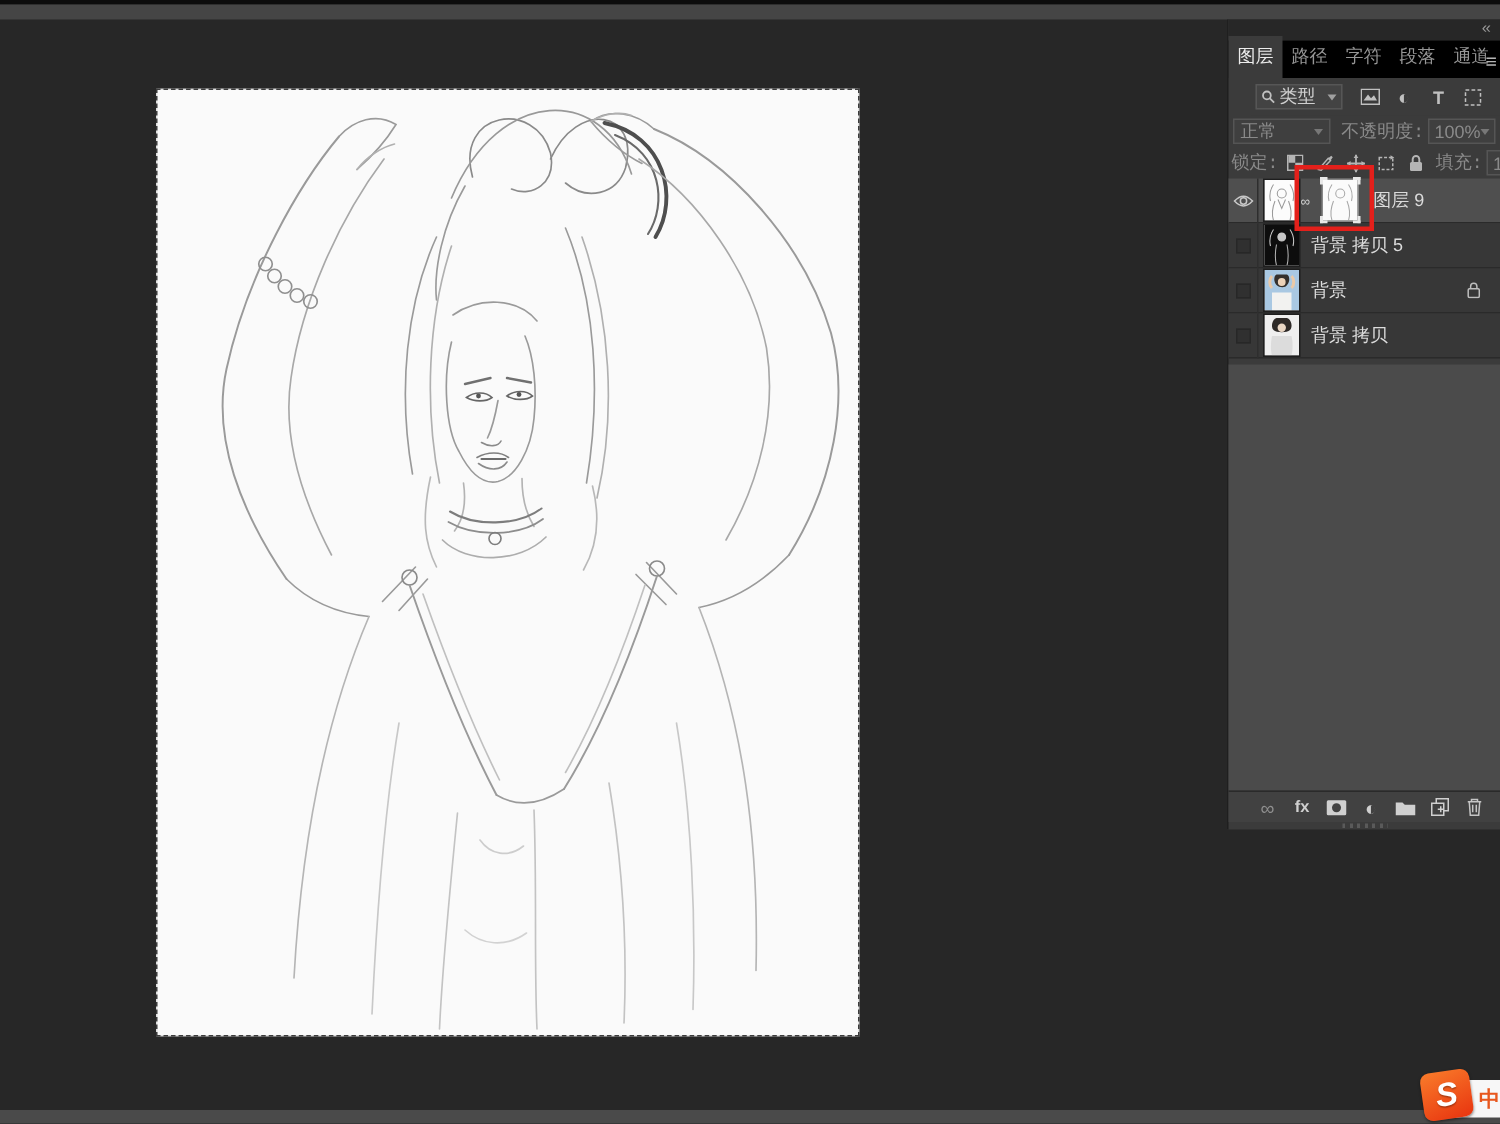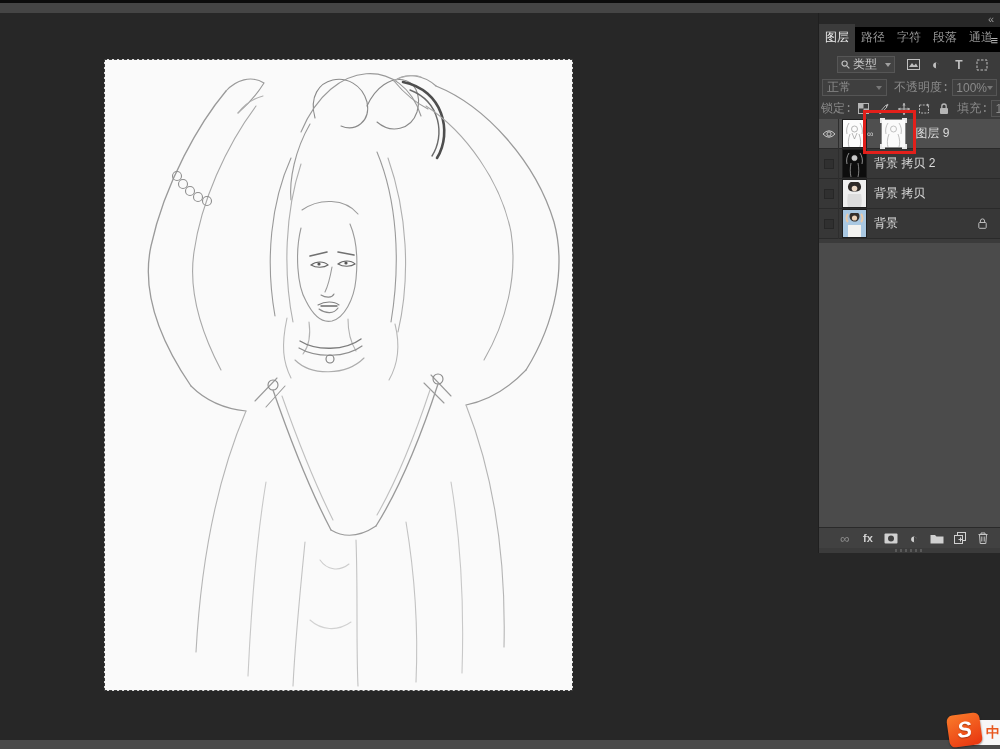--- a/index.html
+++ b/index.html
@@ -334,36 +334,21 @@
       <div class="thumb">
         <svg width="23" height="27" viewBox="0 0 23 27">
             <rect width="23" height="27" fill="#0d0d0d"></rect>
             <g fill="none" stroke="#e8e8e8" stroke-width="0.7" opacity="0.85">
               <path d="M6,3 C4,6 3,10 4,14 M17,3 C19,6 20,10 19,14"></path>
               <circle cx="11.5" cy="8" r="2.6" fill="#e8e8e8"></circle>
               <path d="M8,13 C7,18 7,23 8,27 M15,13 C16,18 16,23 15,27" stroke="#cfcfcf"></path>
             </g>
           </svg>
       </div>
-      <span class="layer-label">背景 拷贝 2</span>
-    </div>
-
-    <div class="layer-row">
-      <div class="eye-cell">
-        <div class="vis-box"></div>
-      </div>
-      <div class="thumb">
-        <svg width="23" height="27" viewBox="0 0 23 27">
-            <rect width="23" height="27" fill="#efefef"></rect>
-            <path d="M8,2 C5,3 4,8 6,10 C8,12 15,12 17,10 C19,8 18,3 15,2 Z" fill="#2e2a28"></path>
-            <circle cx="11.5" cy="8.5" r="2.8" fill="#e9d6c4"></circle>
-            <path d="M5,14 C4,19 4,24 5,27 L18,27 C19,23 19,18 18,14 Z" fill="#dcdcdc"></path>
-          </svg>
-      </div>
-      <span class="layer-label">背景 拷贝</span>
+      <span class="layer-label">背景 拷贝 5</span>
     </div>
 
     <div class="layer-row">
       <div class="eye-cell">
         <div class="vis-box"></div>
       </div>
       <div class="thumb">
         <svg width="23" height="27" viewBox="0 0 23 27">
             <rect width="23" height="27" fill="#a9c8e2"></rect>
             <path d="M5,4 C3,6 3,10 5,12 M18,4 C20,6 20,10 18,12" fill="none" stroke="#e9c9a8" stroke-width="2"></path>
@@ -372,20 +357,35 @@
             <path d="M5,15 C5,20 5,24 5,27 L18,27 C18,23 18,19 18,15 Z" fill="#f2f2f0"></path>
           </svg>
       </div>
       <span class="layer-label">背景</span>
       <span class="row-lock">
         <svg width="9" height="11" viewBox="0 0 9 11">
             <rect x="0.8" y="4.5" width="7.4" height="5.8" rx="0.8" fill="none" stroke="#bdbdbd"></rect>
             <path d="M2.4,4.5 V3 a2.1,2.1 0 0 1 4.2,0 V4.5" fill="none" stroke="#bdbdbd"></path>
           </svg>
       </span>
+    </div>
+
+    <div class="layer-row">
+      <div class="eye-cell">
+        <div class="vis-box"></div>
+      </div>
+      <div class="thumb">
+        <svg width="23" height="27" viewBox="0 0 23 27">
+            <rect width="23" height="27" fill="#efefef"></rect>
+            <path d="M8,2 C5,3 4,8 6,10 C8,12 15,12 17,10 C19,8 18,3 15,2 Z" fill="#2e2a28"></path>
+            <circle cx="11.5" cy="8.5" r="2.8" fill="#e9d6c4"></circle>
+            <path d="M5,14 C4,19 4,24 5,27 L18,27 C19,23 19,18 18,14 Z" fill="#dcdcdc"></path>
+          </svg>
+      </div>
+      <span class="layer-label">背景 拷贝</span>
     </div>
   </div>
 
   <div class="abs" id="panel-empty"></div>
 
   <div class="abs" id="panel-footer">
     <span class="fbicon" style="color:#8f8f8f;font-size:13px">∞</span>
     <span class="fbicon fx-label">fx</span>
     <span class="fbicon">
       <svg width="14" height="11" viewBox="0 0 14 11">

